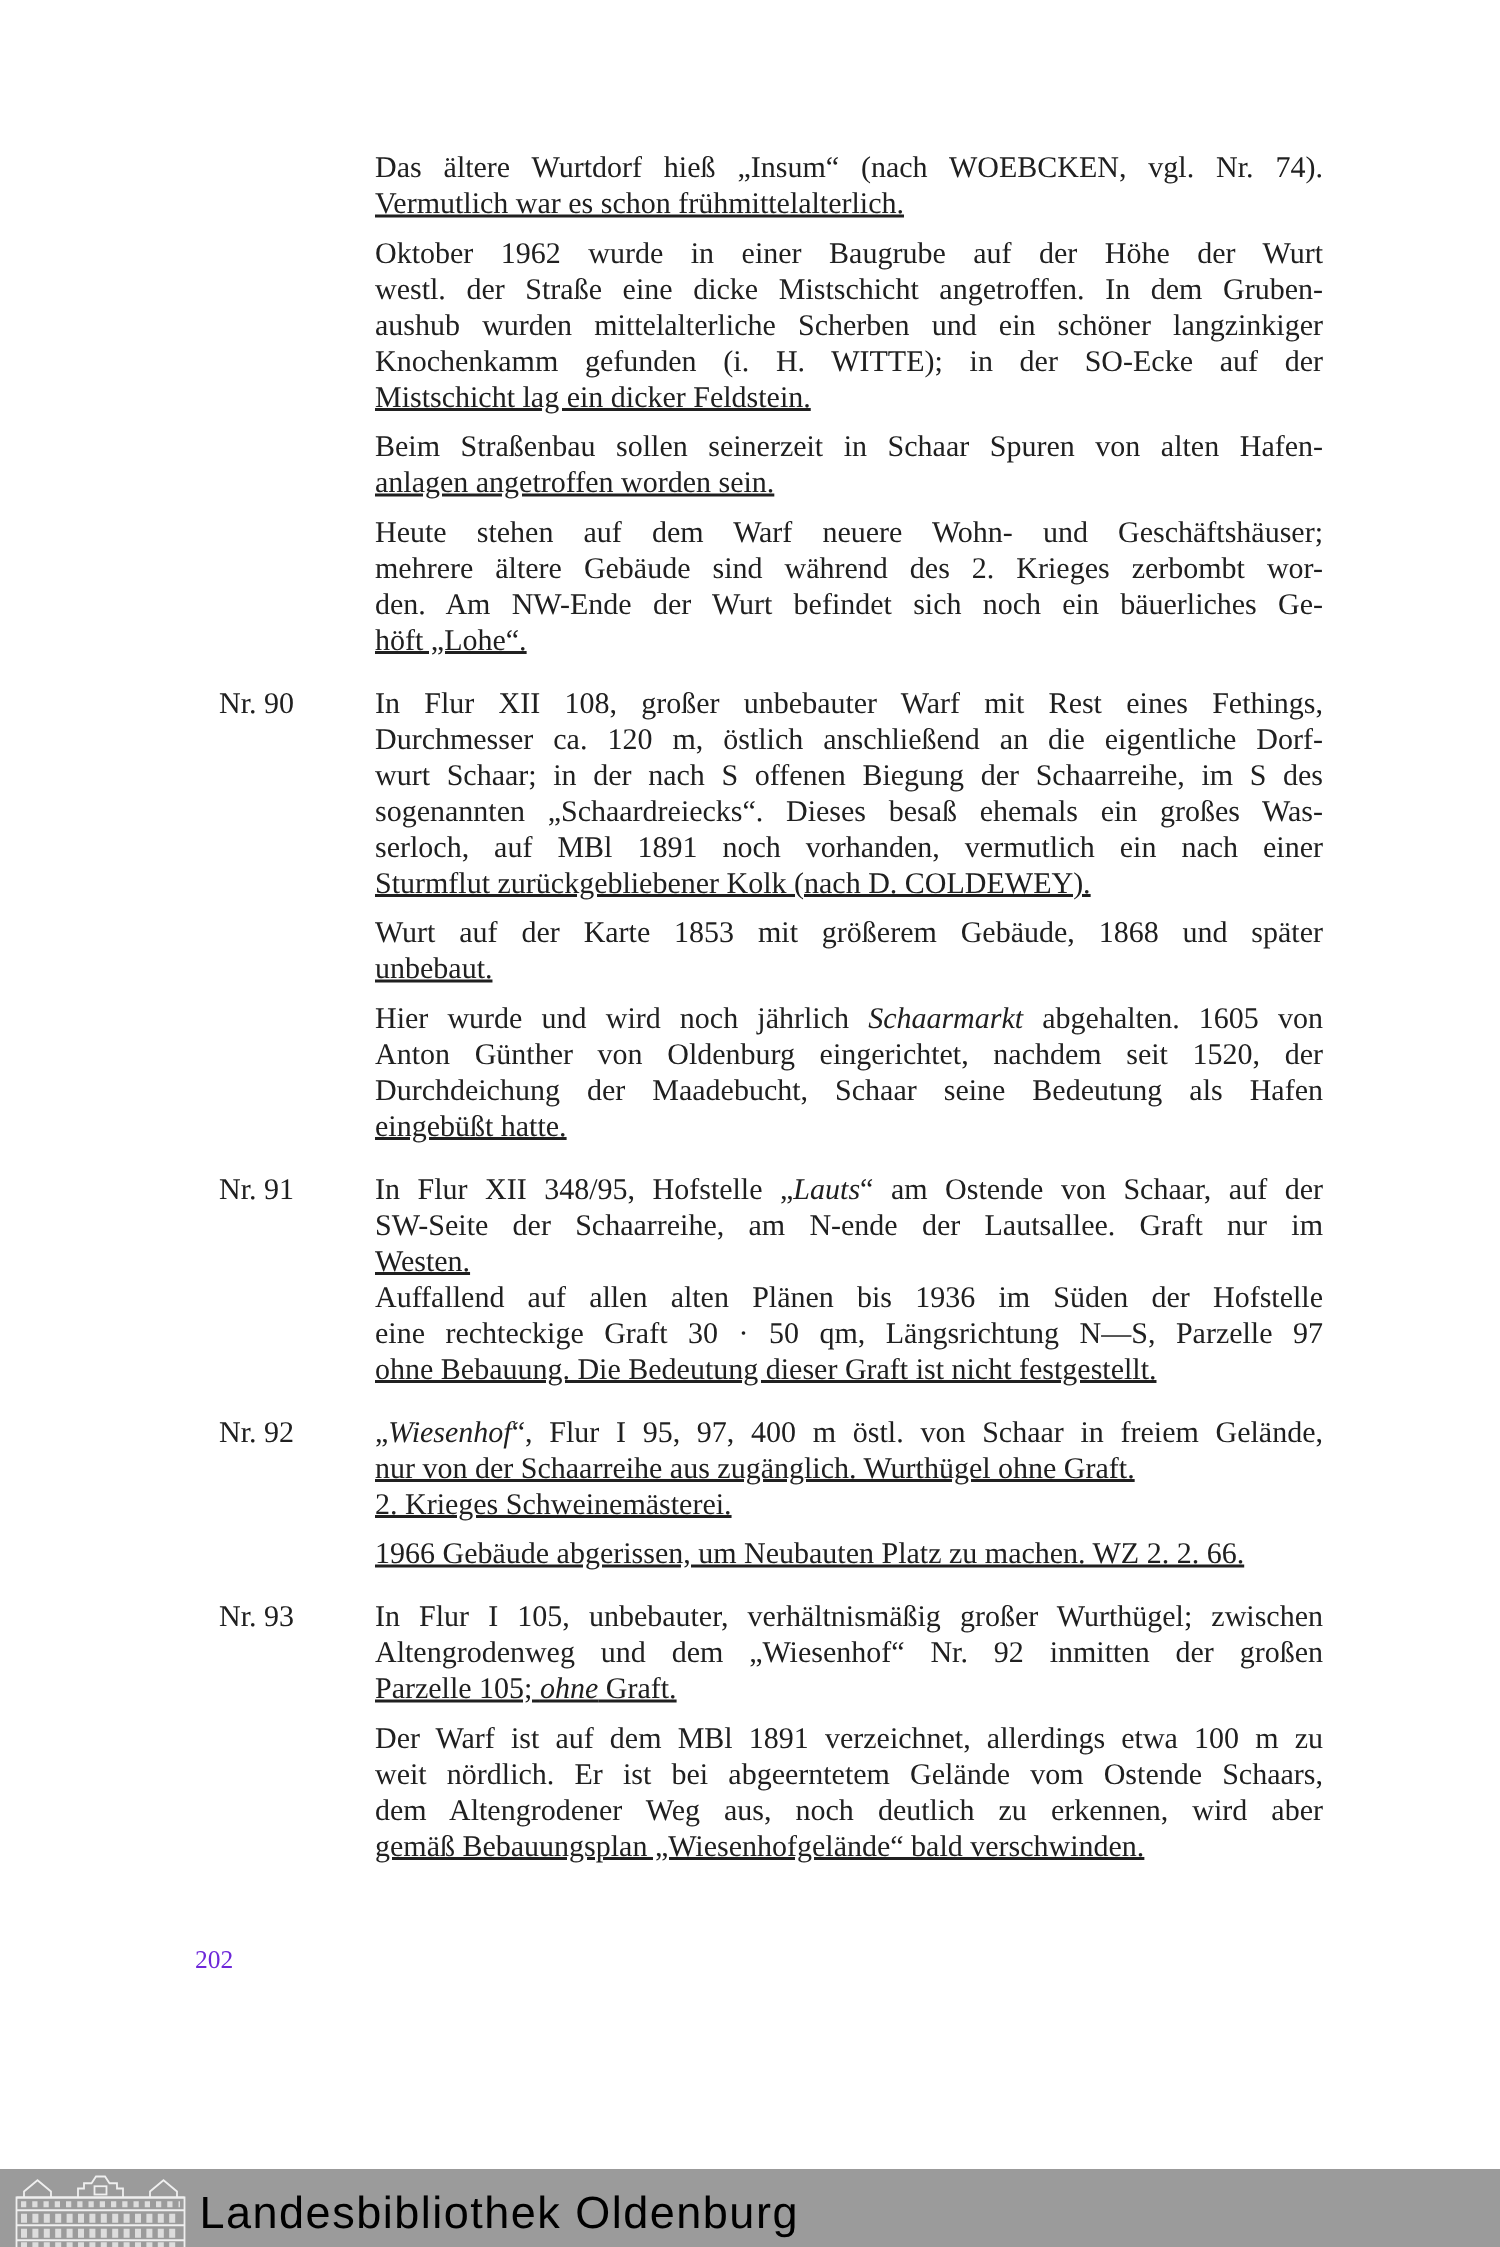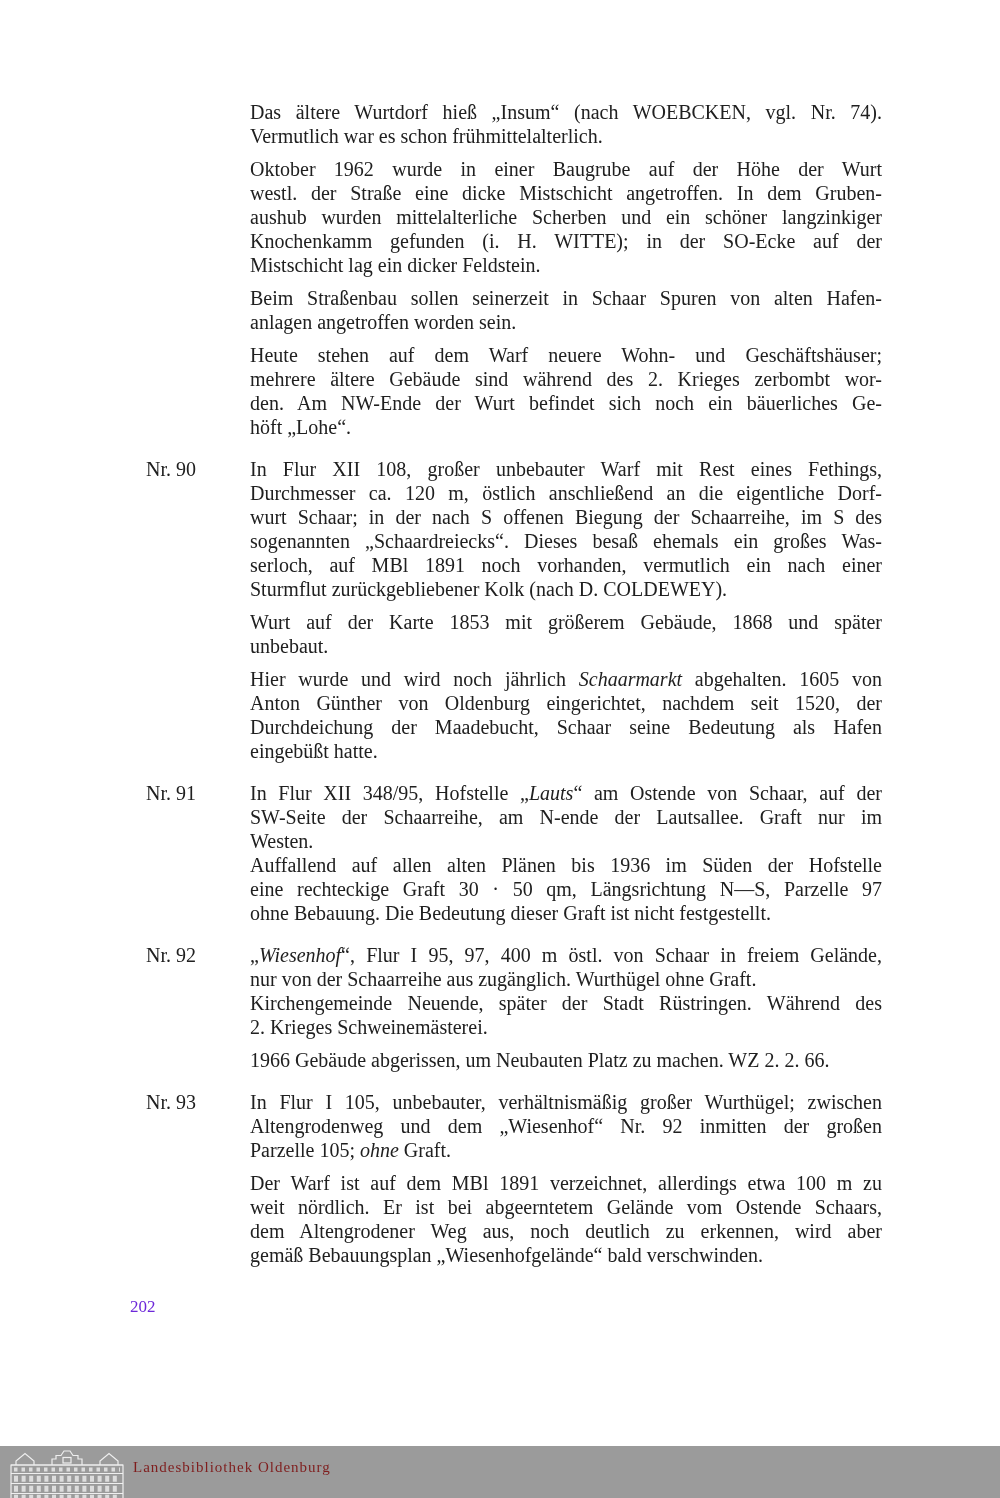--- a/index.html
+++ b/index.html
@@ -25,38 +25,39 @@
     white-space:nowrap;
     margin-left:16px;
   }
   .line{
     text-align:justify;
     text-align-last:justify;
     -moz-text-align-last:justify;
   }
   .line.lastline{
     text-align-last:left;
+    text-decoration:underline;
     -moz-text-align-last:left;
   }
   .line i{font-style:italic;}
   .page-number{
     position:absolute;left:130px;top:1297px;
     font-size:17px;color:#6d28d9;
   }
   .footer-bar{
     position:absolute;left:0;bottom:0;width:1000px;height:52px;
     background:#9b9b9b;
   }
   .footer-logo{
     position:absolute;left:8px;bottom:-2px;width:118px;height:50px;
   }
   .footer-title{
     position:absolute;left:133px;top:13px;
-    font-size:15px;letter-spacing:1px;color:#7f1d1d;
-    font-family:Liberation Serif, serif;
+    font-size:30px;letter-spacing:1px;color:#000000;
+    font-family:Liberation Sans, sans-serif;
   }
 </style>
 </head>
 <body>
 
 <div class="page">
 
   <div class="content">
 
     <div class="intro">
@@ -124,21 +125,20 @@
     </div>
 
     <div class="entry">
       <div class="entry-label">Nr. 92</div>
       <div class="entry-body">
           <div class="para">
             <div class="line"><span>„</span><i>Wiesenhof</i><span>“, Flur I 95, 97, 400 m östl. von Schaar in freiem Gelände,</span></div>
             <div class="line lastline"><span>nur von der Schaarreihe aus zugänglich. Wurthügel ohne Graft.</span></div>
           </div>
           <div class="para flush">
-            <div class="line"><span>Kirchengemeinde Neuende, später der Stadt Rüstringen. Während des</span></div>
             <div class="line lastline"><span>2. Krieges Schweinemästerei.</span></div>
           </div>
           <div class="para">
             <div class="line lastline"><span>1966 Gebäude abgerissen, um Neubauten Platz zu machen. WZ 2. 2. 66.</span></div>
           </div>
         </div>
     </div>
 
     <div class="entry">
       <div class="entry-label">Nr. 93</div>

